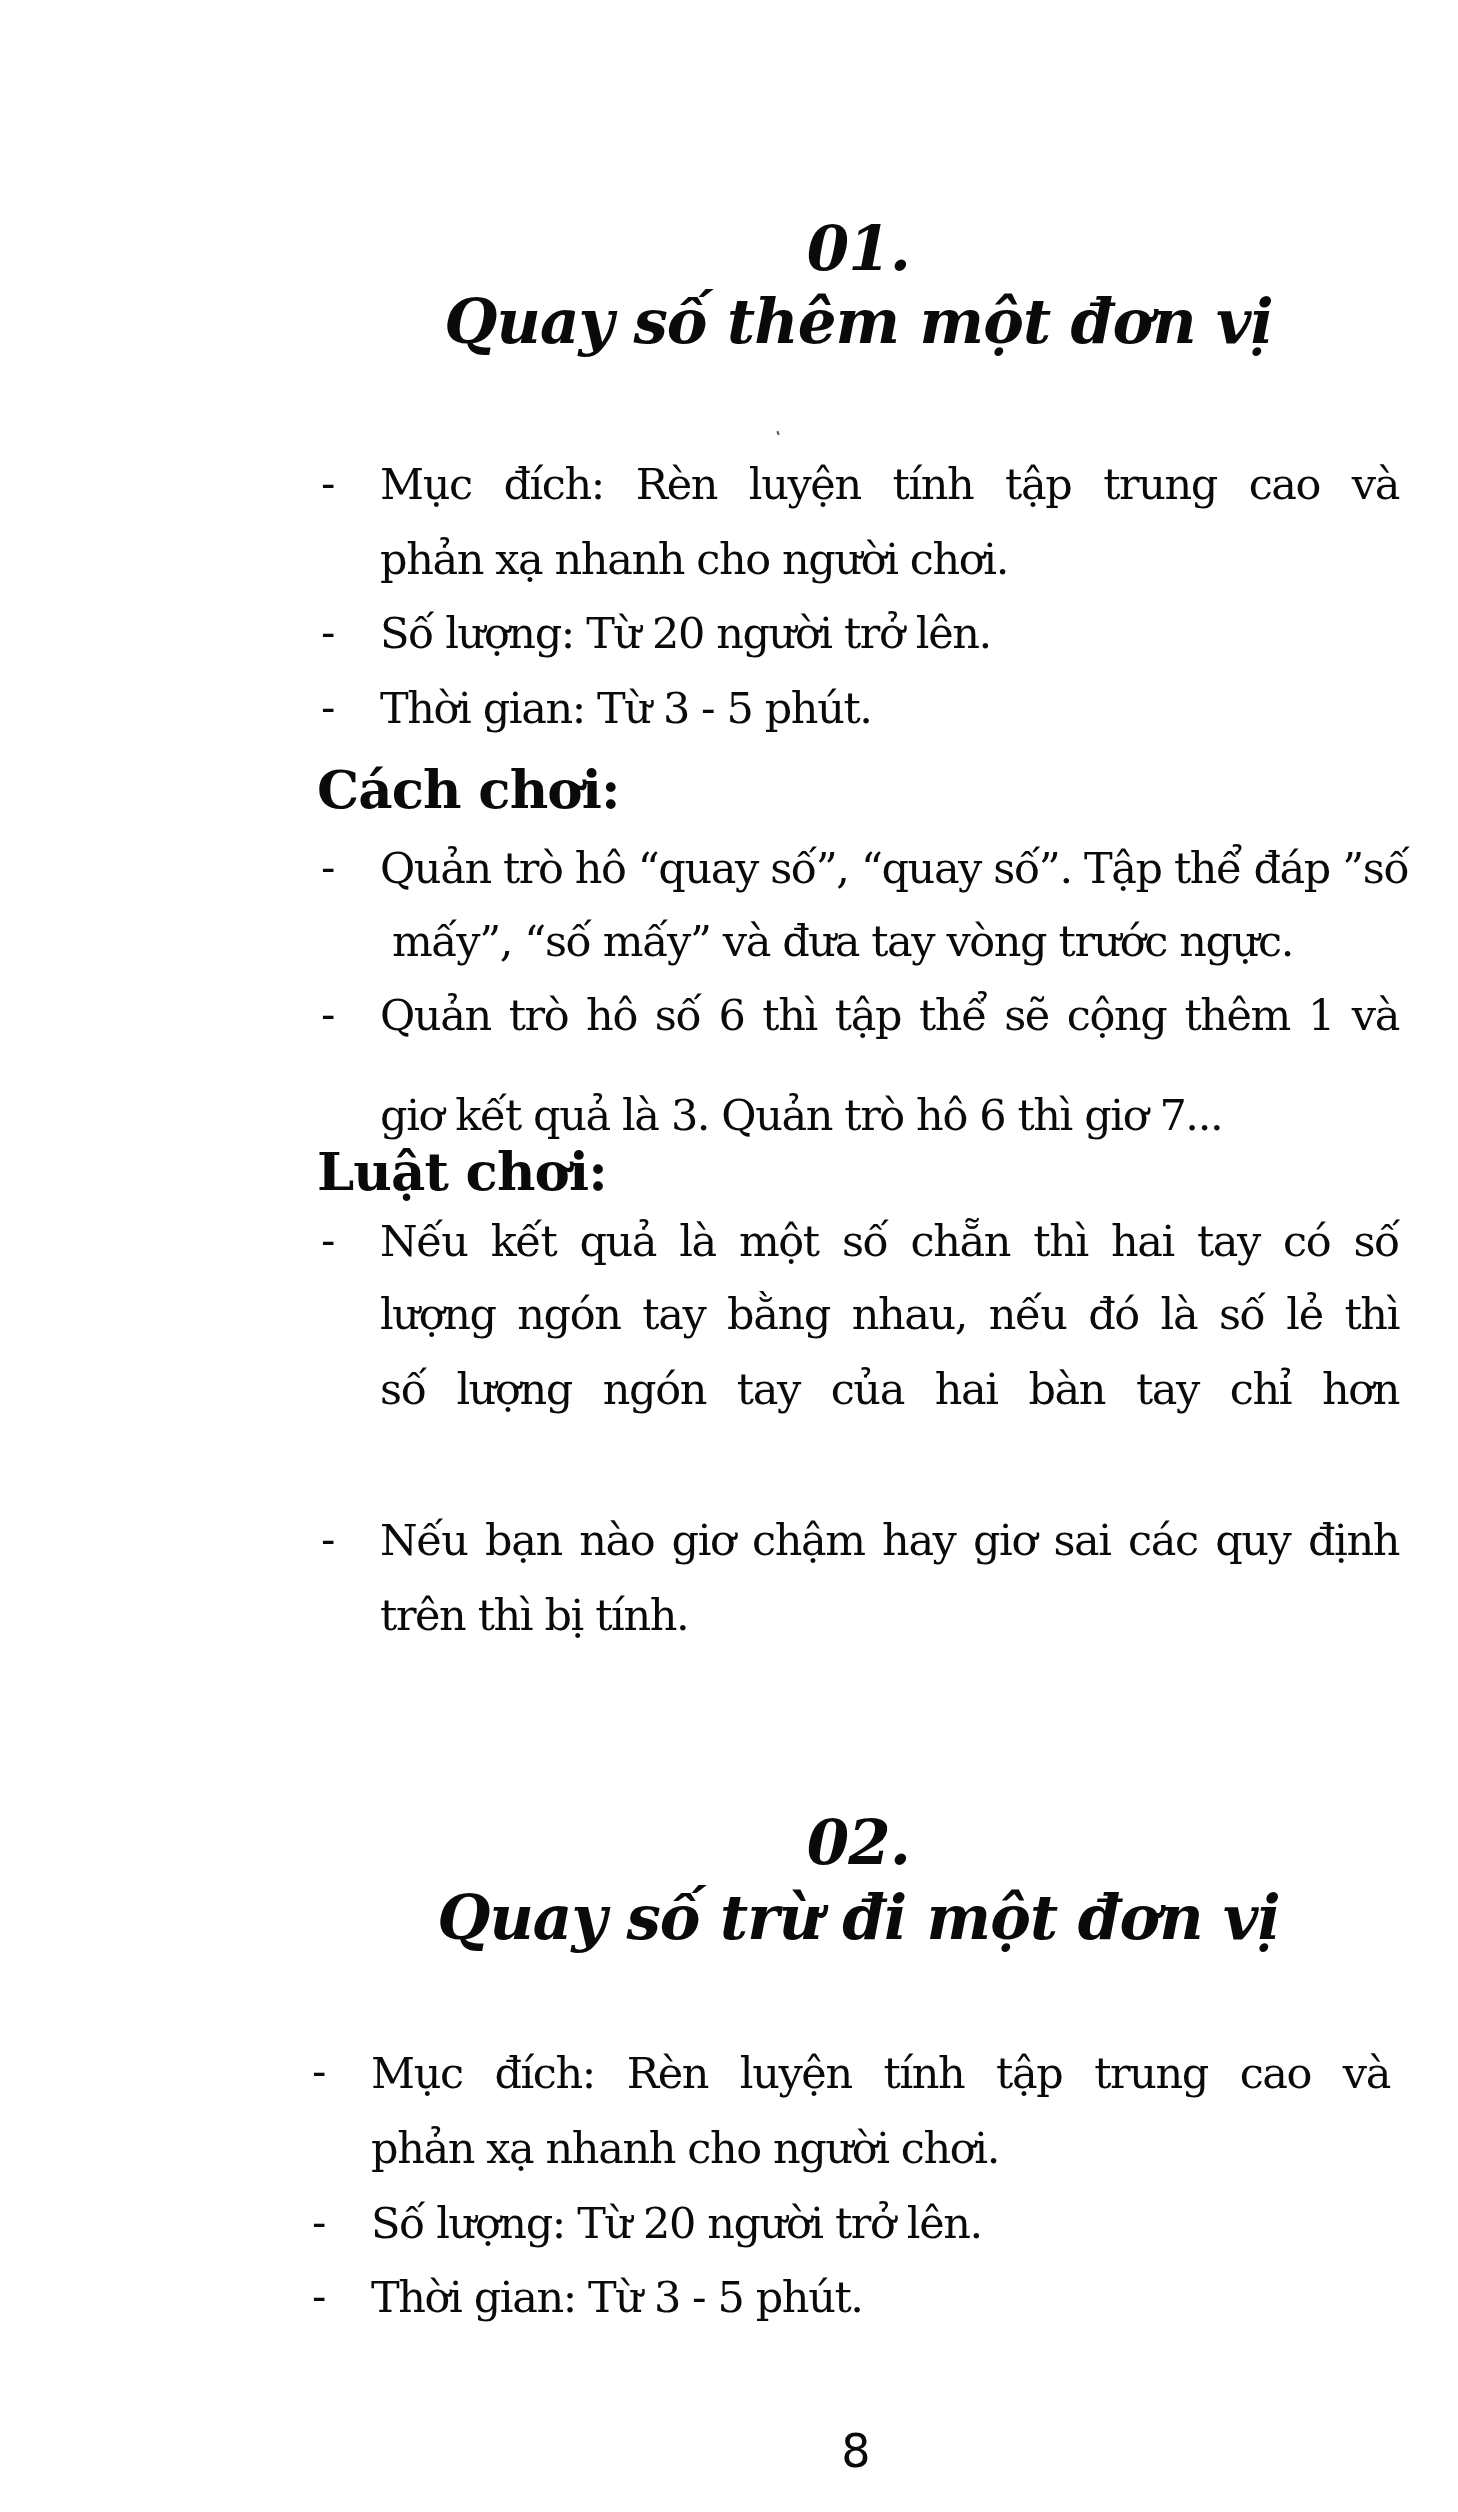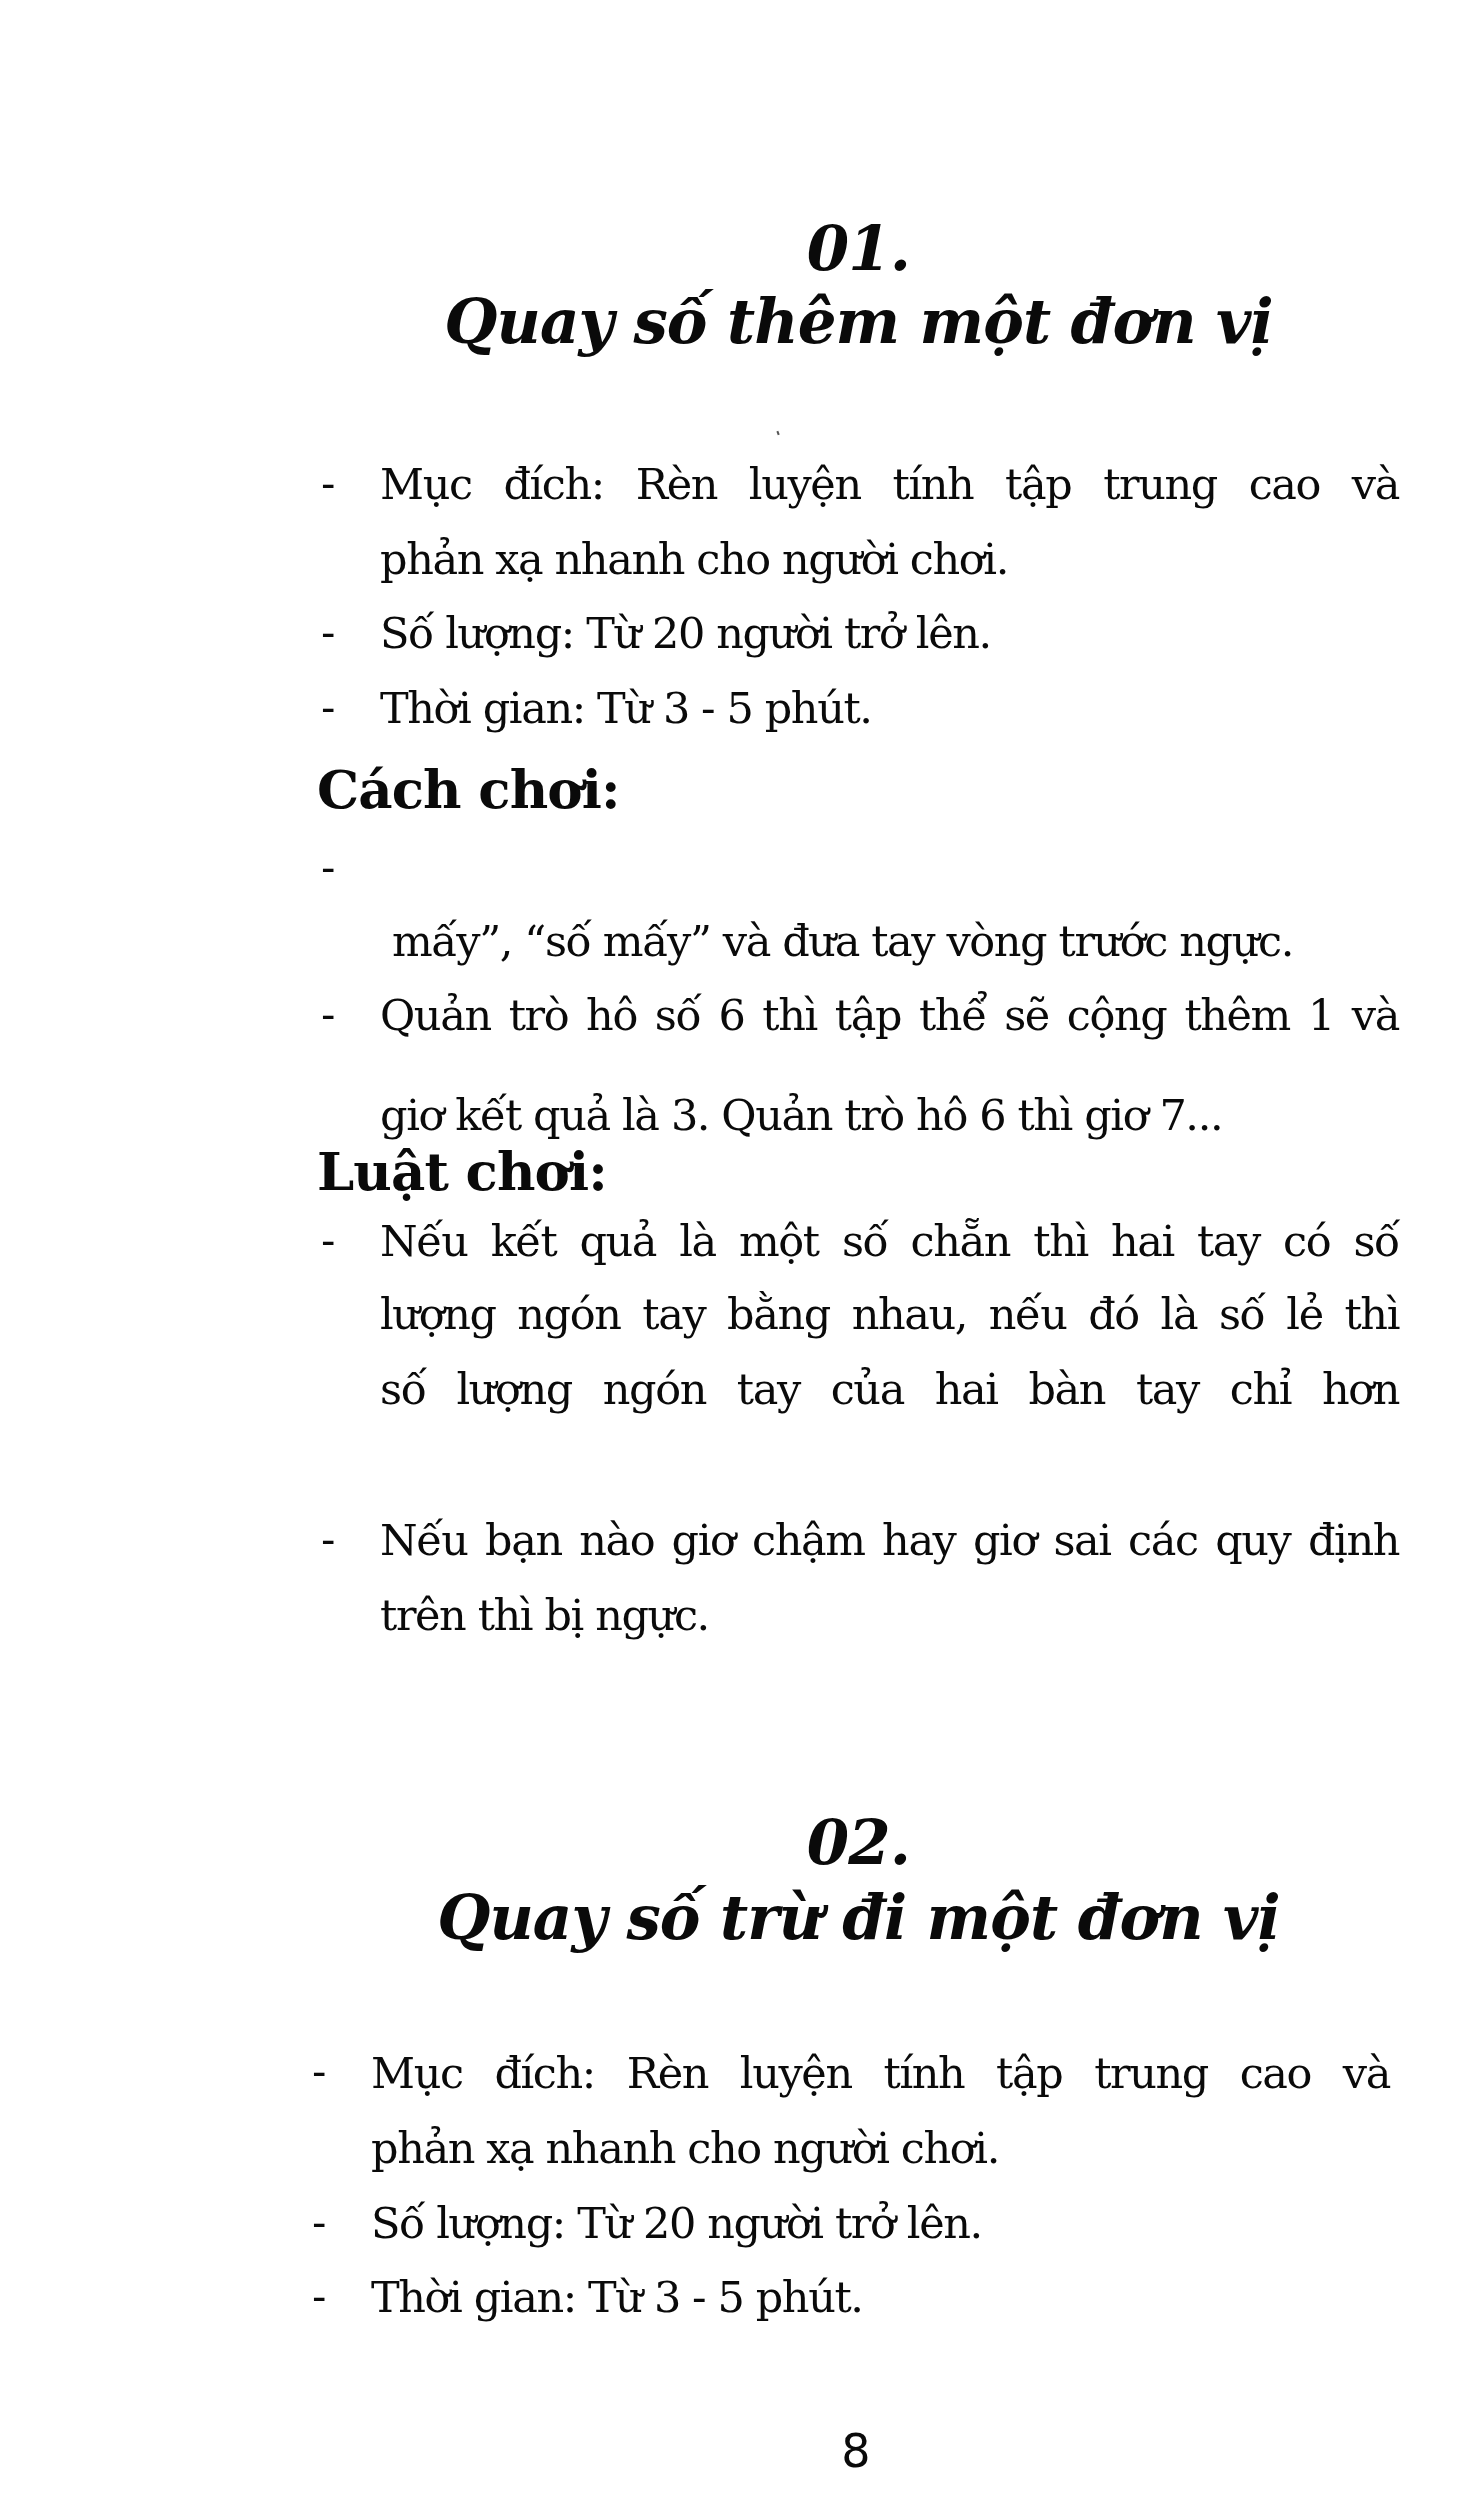--- a/index.html
+++ b/index.html
@@ -45,36 +45,37 @@
 
   <div class="dash" style="left:321px; top:610px;">-</div>
   <div class="line" style="left:380px; top:608px;">Số lượng: Từ 20 người trở lên.</div>
 
   <div class="dash" style="left:321px; top:685px;">-</div>
   <div class="line" style="left:380px; top:683px;">Thời gian: Từ 3 - 5 phút.</div>
 
   <div class="label" style="top:758px;">Cách chơi:</div>
 
   <div class="dash" style="left:321px; top:845px;">-</div>
+  <div class="line just" style="left:380px; top:843px;">Quản trò hô “quay số”, “quay số”. Tập thể đáp ”số</div>
   <div class="line" style="left:392px; top:916px;">mấy”, “số mấy” và đưa tay vòng trước ngực.</div>
 
   <div class="dash" style="left:321px; top:992px;">-</div>
   <div class="line just" style="left:380px; top:990px;">Quản trò hô số 6 thì tập thể sẽ cộng thêm 1 và</div>
   <div class="line" style="left:380px; top:1065px;margin-top:25px;">giơ kết quả là 3. Quản trò hô 6 thì giơ 7...</div>
 
   <div class="label" style="top:1140px;">Luật chơi:</div>
 
   <div class="dash" style="left:321px; top:1218px;">-</div>
   <div class="line just" style="left:380px; top:1216px;">Nếu kết quả là một số chẵn thì hai tay có số</div>
   <div class="line just" style="left:380px; top:1289px;">lượng ngón tay bằng nhau, nếu đó là số lẻ thì</div>
   <div class="line just" style="left:380px; top:1364px;">số lượng ngón tay của hai bàn tay chỉ hơn</div>
 
   <div class="dash" style="left:321px; top:1517px;">-</div>
   <div class="line just" style="left:380px; top:1515px;">Nếu bạn nào giơ chậm hay giơ sai các quy định</div>
-  <div class="line" style="left:380px; top:1590px;">trên thì bị ngực.</div>
+  <div class="line" style="left:380px; top:1590px;">trên thì bị tính.</div>
 
   <div class="num" style="top:1807px;">02.</div>
   <div class="title" style="top:1882px;">Quay số trừ đi một đơn vị</div>
 
   <div class="dash" style="left:312px; top:2049px;">-</div>
   <div class="line just" style="left:371px; top:2048px;">Mục đích: Rèn luyện tính tập trung cao và</div>
   <div class="line" style="left:371px; top:2123px;">phản xạ nhanh cho người chơi.</div>
 
   <div class="dash" style="left:312px; top:2200px;">-</div>
   <div class="line" style="left:371px; top:2198px;">Số lượng: Từ 20 người trở lên.</div>

